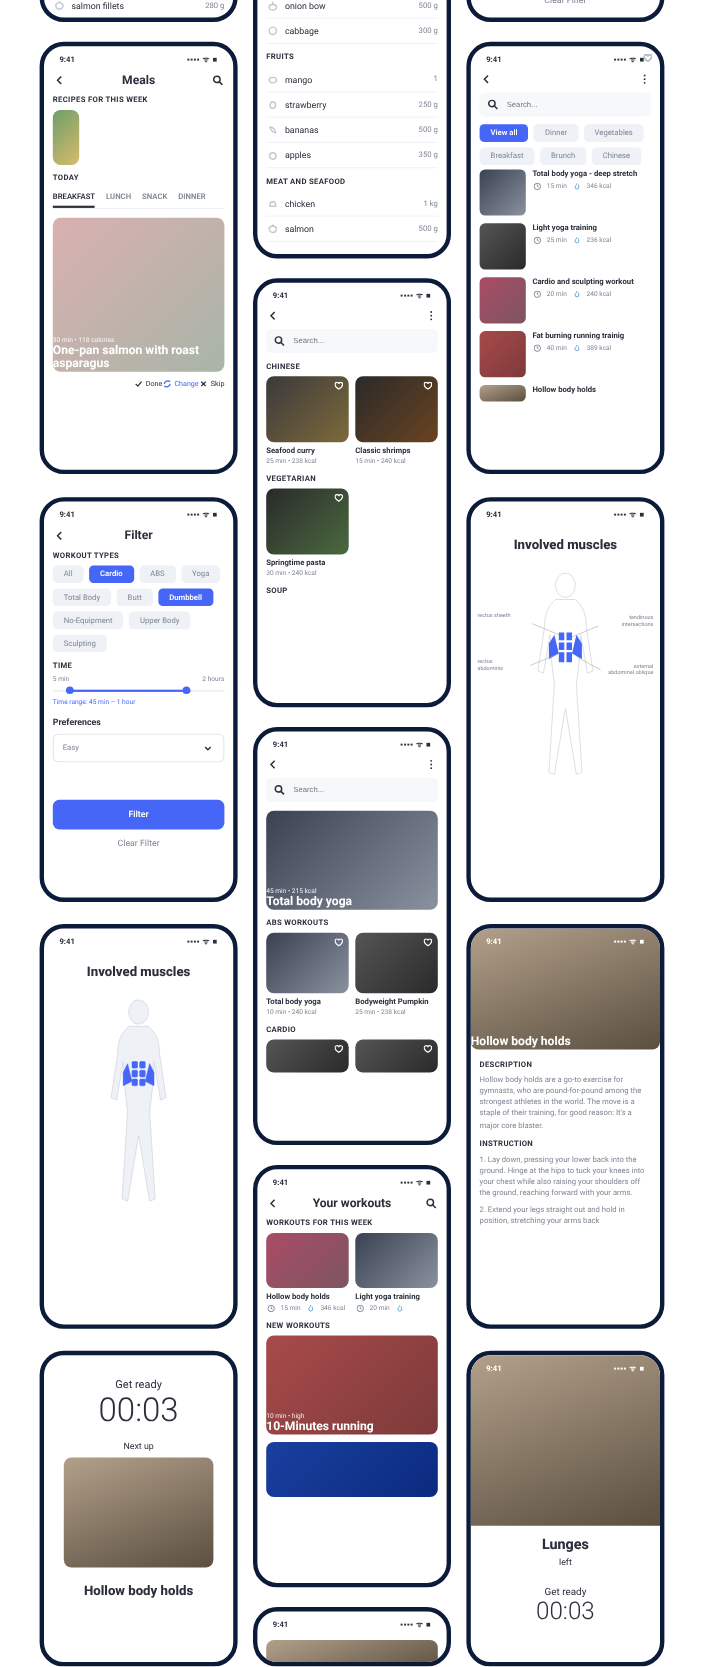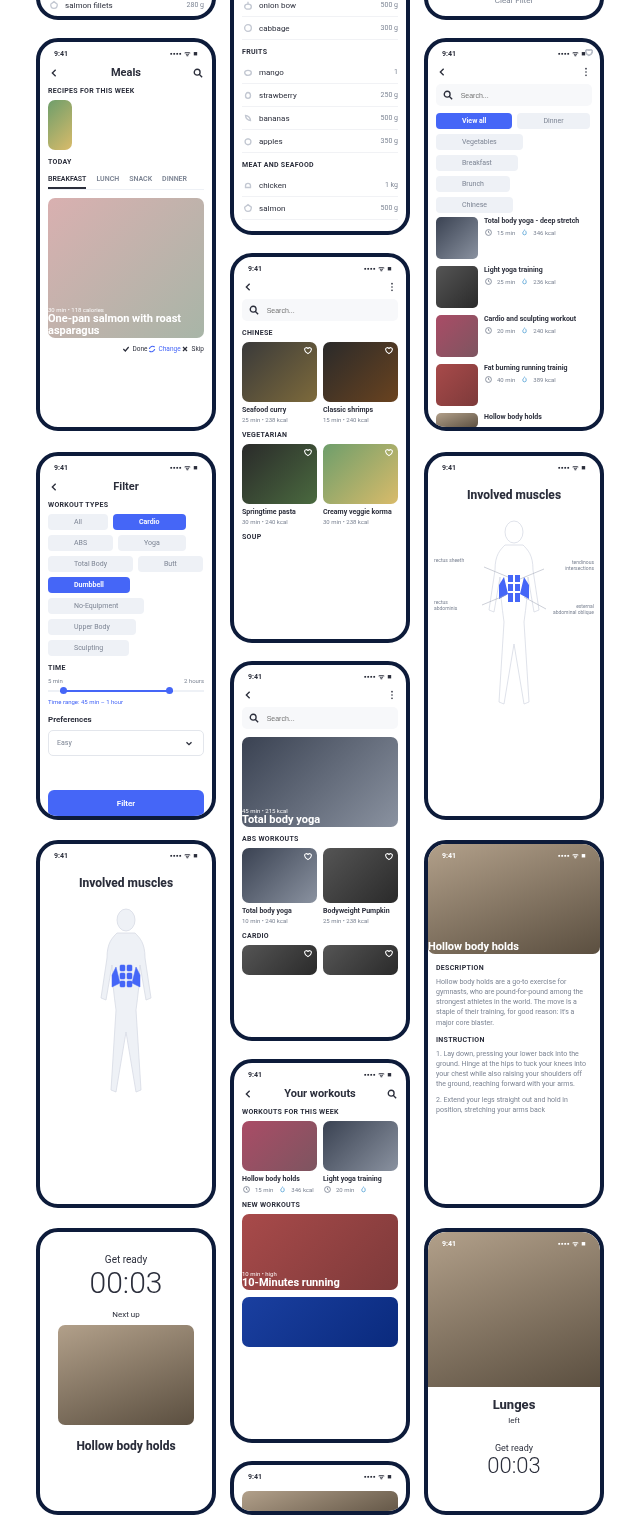--- a/index.html
+++ b/index.html
@@ -21,21 +21,21 @@
   .status .r{letter-spacing:.5px}
   .hdr{display:flex;align-items:center;justify-content:space-between;margin:2px 0 6px}
   .hdr .t{font-weight:700;font-size:11px}
   .ic{display:inline-flex;width:12px;height:12px;align-items:center;justify-content:center}
   .ic svg{width:10px;height:10px;stroke:var(--dgrey);fill:none;stroke-width:1.6}
   .dots svg{stroke:none;fill:var(--dgrey)}
   .sec{font-size:7px;font-weight:700;letter-spacing:.3px;color:var(--dgrey);margin:8px 0 5px}
   .search{display:flex;align-items:center;gap:5px;background:#f7f8fa;border-radius:5px;padding:5px 7px}
   .search input{border:none;background:none;outline:none;font-size:7px;color:var(--grey);width:100%}
   .pillrow{display:flex;flex-wrap:wrap;gap:5px;margin-bottom:4px}
-  .pill{padding:4px 26px;border-radius:4px;font-size:7px;background:var(--lgrey);color:var(--grey);white-space:nowrap}
+  .pill{padding:4px 10px;border-radius:4px;font-size:7px;background:var(--lgrey);color:var(--grey);white-space:nowrap}
   .pill.on{background:var(--blue);color:#fff;font-weight:600}
   .btn-blue{background:var(--blue);color:#fff;text-align:center;padding:9px;border-radius:6px;font-size:8px;margin-top:8px;font-weight:600}
   .btn-ghost{color:var(--grey);text-align:center;padding:8px;font-size:8px}
   .card{background:var(--lgrey);border-radius:7px;position:relative;overflow:hidden}
   .meta{font-size:6px;color:var(--grey);display:flex;gap:5px;align-items:center}
   .meta .ic{width:8px;height:8px}
   .meta .ic svg{width:7px;height:7px;stroke:var(--grey);stroke-width:1.5}
   .meta .fire svg{stroke:#5fa7d8}
   .heart{position:absolute;top:5px;right:5px}
   .heart svg{width:8px;height:8px;stroke:#fff;fill:none;stroke-width:1.6}
@@ -390,29 +390,20 @@
   <div class="grid">
     <div>
           <div class="card c-pasta" style="height:60px">
             <span class="heart"><svg viewBox="0 0 12 12">
                 <path d="M6 10S1 7 1 4a2.5 2.5 0 015-1 2.5 2.5 0 015 1c0 3-5 6-5 6z"></path>
               </svg></span>
           </div>
           <div class="tiletitle">Springtime pasta</div>
           <div class="meta">30 min • 240 kcal</div>
         </div>
-    <div>
-          <div class="card c-veg" style="height:60px">
-            <span class="heart"><svg viewBox="0 0 12 12">
-                <path d="M6 10S1 7 1 4a2.5 2.5 0 015-1 2.5 2.5 0 015 1c0 3-5 6-5 6z"></path>
-              </svg></span>
-          </div>
-          <div class="tiletitle">Creamy veggie korma</div>
-          <div class="meta">30 min • 238 kcal</div>
-        </div>
   </div>
   <div class="sec">SOUP</div>
 </div>
 
 <div class="phone" style="left:230px;top:661px;height:380px">
   <div class="status">
         <span>9:41</span>
         <span class="r">▪▪▪▪ ᯤ ■</span>
       </div>
   <div class="hdr">
@@ -532,21 +523,21 @@
             <span>20 min</span>
             <span class="ic fire">
               <svg viewBox="0 0 12 12">
                 <path d="M6 1c0 3-3 3-3 6a3 3 0 006 0c0-2-1-2-1-4"></path>
               </svg>
             </span>
           </div>
     </div>
   </div>
   <div class="sec">NEW WORKOUTS</div>
-  <div class="card hero c-run" style="height:76px">
+  <div class="card hero c-run" style="height:90px">
     <div class="sub">10 min • high</div>
     <div class="big">10-Minutes running</div>
   </div>
   <div class="card c-tennis" style="height:50px;margin-top:7px"></div>
 </div>
 
 <div class="phone" style="left:230px;top:1461px;height:54px">
   <div class="status">
         <span>9:41</span>
         <span class="r">▪▪▪▪ ᯤ ■</span>

